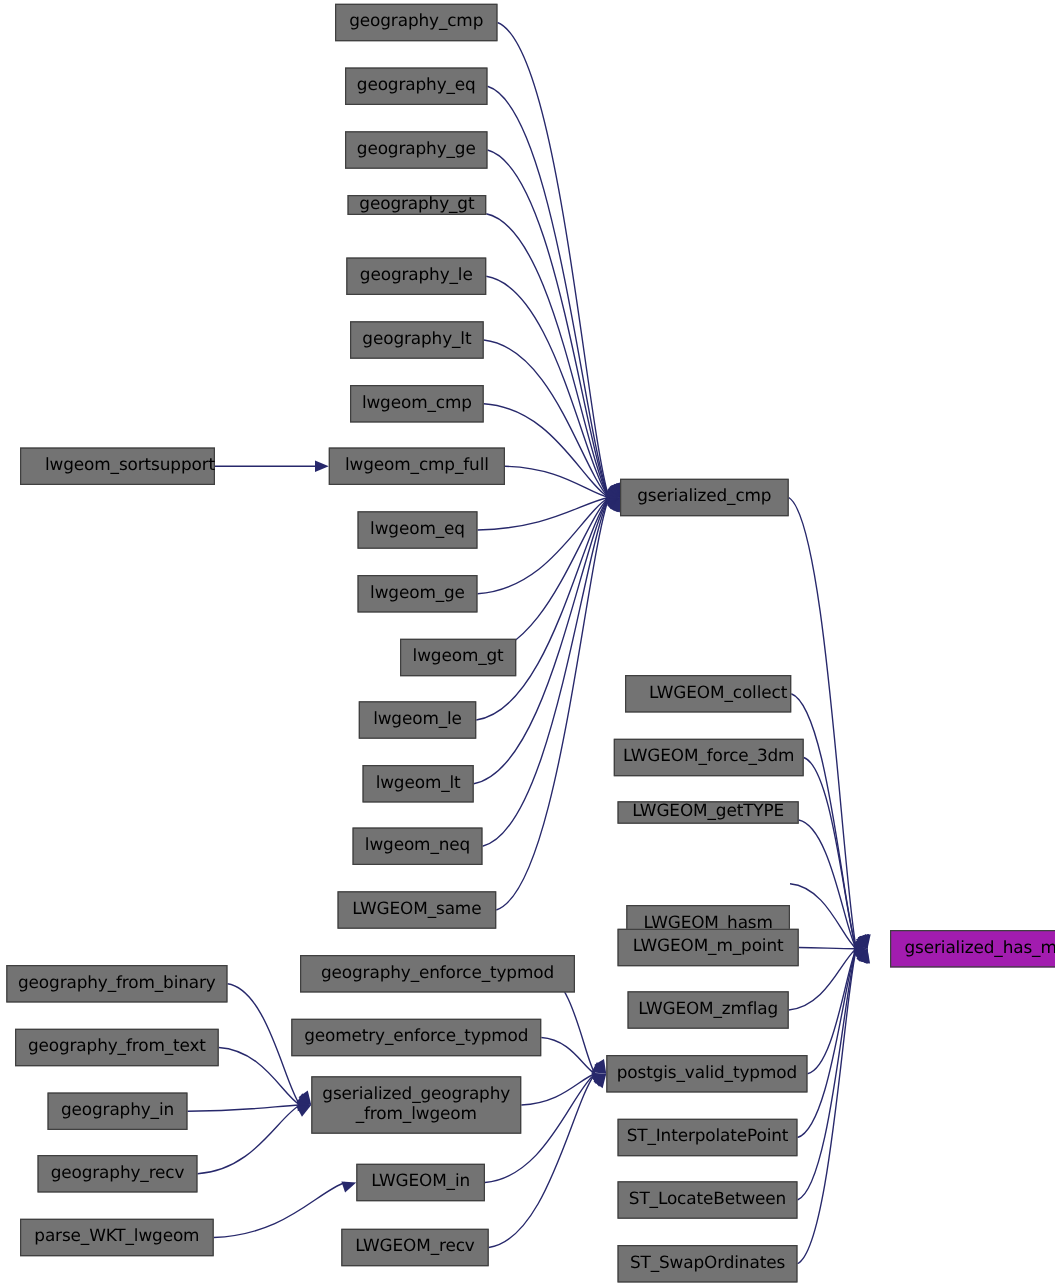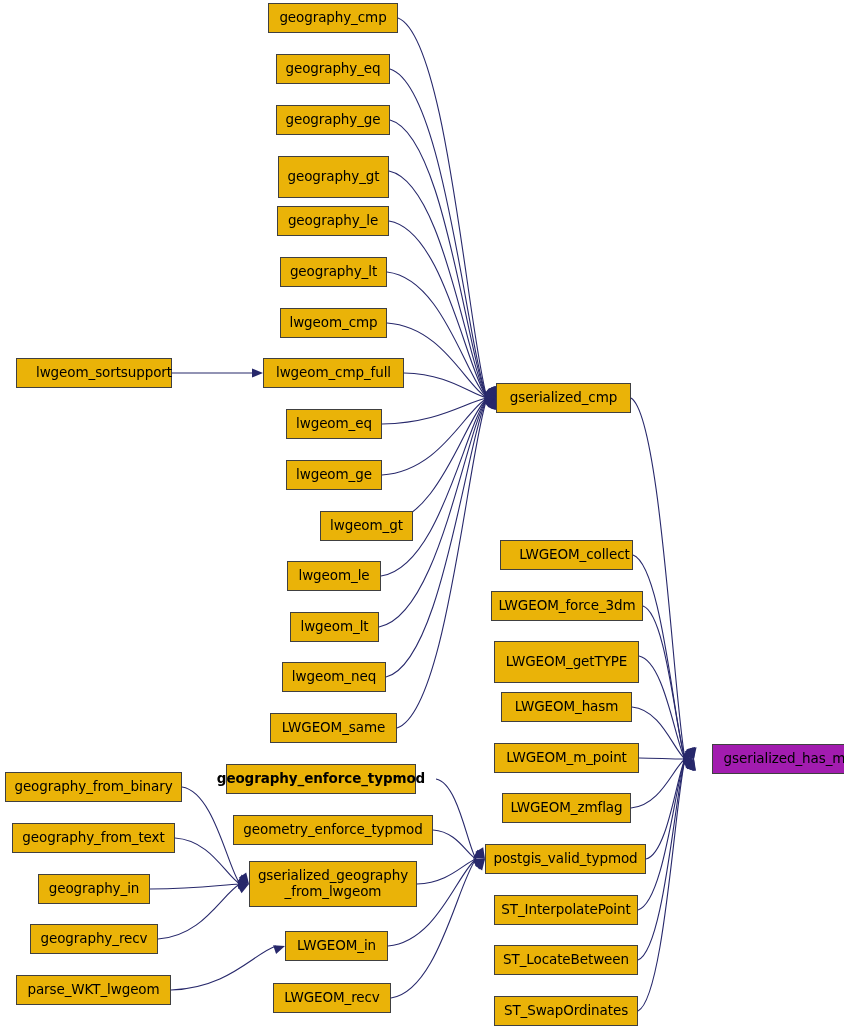--- a/index.html
+++ b/index.html
@@ -12,21 +12,21 @@
     width: 844px;
     height: 1029px;
     background: #ffffff;
     overflow: hidden;
     font-family: "DejaVu Sans", "Liberation Sans", sans-serif;
   }
   .node {
     position: absolute;
     box-sizing: border-box;
     border: 1px solid #404040;
-    background: #eab308;
+    background: #737373;
     color: #000000;
     font-size: 13.5px;
     line-height: 1.15;
     display: flex;
     align-items: center;
     justify-content: center;
     text-align: center;
     white-space: pre-line;
     z-index: 5;
     letter-spacing: -0.1px;
@@ -122,45 +122,45 @@
       <polygon points="0,0 -11,-4.6 -11,4.6" fill="#27286b" transform="translate(249,884) rotate(-2.602562202499739)"></polygon>
       <path d="M158,939 C203.1,936.25 221.96,893.9 240,884" fill="none" stroke="#27286b" stroke-width="1.1"></path>
       <polygon points="0,0 -11,-4.6 -11,4.6" fill="#27286b" transform="translate(249,884) rotate(-28.757120897302368)"></polygon>
       <path d="M171,990 C228.75,987.8 252.9,953.92 276,946" fill="none" stroke="#27286b" stroke-width="1.1"></path>
       <polygon points="0,0 -11,-4.6 -11,4.6" fill="#27286b" transform="translate(285,946) rotate(-18.92464441605115)"></polygon>
     </svg>
   <div id="nodes">
       <div class="node" style="left: 268px; top: 3px; width: 130px; height: 30px;">geography_cmp</div>
       <div class="node" style="left: 276px; top: 54px; width: 114px; height: 30px;">geography_eq</div>
       <div class="node" style="left: 276px; top: 105px; width: 114px; height: 30px;">geography_ge</div>
-      <div class="node" style="left: 278px; top: 156px; width: 111px; height: 42px;">geography_gt</div>
+      <div class="node" style="left: 278px; top: 156px; width: 111px; height: 16px;">geography_gt</div>
       <div class="node" style="left: 277px; top: 206px; width: 112px; height: 30px;">geography_le</div>
       <div class="node" style="left: 280px; top: 257px; width: 107px; height: 30px;">geography_lt</div>
       <div class="node" style="left: 280px; top: 308px; width: 107px; height: 30px;">lwgeom_cmp</div>
       <div class="node" style="left: 263px; top: 358px; width: 141px; height: 30px;">lwgeom_cmp_full</div>
       <div class="node" style="left: 286px; top: 409px; width: 96px; height: 30px;">lwgeom_eq</div>
       <div class="node" style="left: 286px; top: 460px; width: 96px; height: 30px;">lwgeom_ge</div>
       <div class="node" style="left: 288px; top: 511px; width: 93px; height: 30px; margin-left: 32px;">lwgeom_gt</div>
       <div class="node" style="left: 287px; top: 561px; width: 94px; height: 30px;">lwgeom_le</div>
       <div class="node" style="left: 290px; top: 612px; width: 89px; height: 30px;">lwgeom_lt</div>
       <div class="node" style="left: 282px; top: 662px; width: 104px; height: 30px;">lwgeom_neq</div>
       <div class="node" style="left: 270px; top: 713px; width: 127px; height: 30px;">LWGEOM_same</div>
       <div class="node" style="left: 16px; top: 358px; width: 156px; height: 30px; padding-left: 20px;">lwgeom_sortsupport</div>
       <div class="node" style="left: 496px; top: 383px; width: 135px; height: 30px;">gserialized_cmp</div>
       <div class="node" style="left: 500px; top: 540px; width: 133px; height: 30px; padding-left: 16px;">LWGEOM_collect</div>
       <div class="node" style="left: 491px; top: 591px; width: 152px; height: 30px;">LWGEOM_force_3dm</div>
-      <div class="node" style="left: 494px; top: 641px; width: 145px; height: 42px;">LWGEOM_getTYPE</div>
-      <div class="node" style="left: 501px; top: 692px; width: 131px; height: 30px;">LWGEOM_hasm</div>
+      <div class="node" style="left: 494px; top: 641px; width: 145px; height: 18px;">LWGEOM_getTYPE</div>
+      <div class="node" style="left: 501px; top: 724px; width: 131px; height: 30px;">LWGEOM_hasm</div>
       <div class="node" style="left: 494px; top: 743px; width: 145px; height: 30px;">LWGEOM_m_point</div>
       <div class="node" style="left: 502px; top: 793px; width: 129px; height: 30px;">LWGEOM_zmflag</div>
       <div class="node" style="left: 485px; top: 844px; width: 161px; height: 30px;">postgis_valid_typmod</div>
       <div class="node" style="left: 494px; top: 895px; width: 144px; height: 30px;">ST_InterpolatePoint</div>
       <div class="node" style="left: 494px; top: 945px; width: 144px; height: 30px;">ST_LocateBetween</div>
       <div class="node" style="left: 494px; top: 996px; width: 144px; height: 30px;">ST_SwapOrdinates</div>
-      <div class="node" style="left: 226px; top: 764px; width: 190px; height: 30px; font-weight: bold;">geography_enforce_typmod</div>
+      <div class="node" style="left: 240px; top: 764px; width: 220px; height: 30px;">geography_enforce_typmod</div>
       <div class="node" style="left: 233px; top: 815px; width: 200px; height: 30px;">geometry_enforce_typmod</div>
       <div class="node" style="left: 249px; top: 861px; width: 168px; height: 46px;">gserialized_geography
 _from_lwgeom</div>
       <div class="node" style="left: 5px; top: 772px; width: 177px; height: 30px;">geography_from_binary</div>
       <div class="node" style="left: 12px; top: 823px; width: 163px; height: 30px;">geography_from_text</div>
       <div class="node" style="left: 38px; top: 874px; width: 112px; height: 30px;">geography_in</div>
       <div class="node" style="left: 30px; top: 924px; width: 128px; height: 30px;">geography_recv</div>
       <div class="node" style="left: 16px; top: 975px; width: 155px; height: 30px;">parse_WKT_lwgeom</div>
       <div class="node" style="left: 285px; top: 931px; width: 103px; height: 30px;">LWGEOM_in</div>
       <div class="node" style="left: 273px; top: 983px; width: 118px; height: 30px;">LWGEOM_recv</div>

